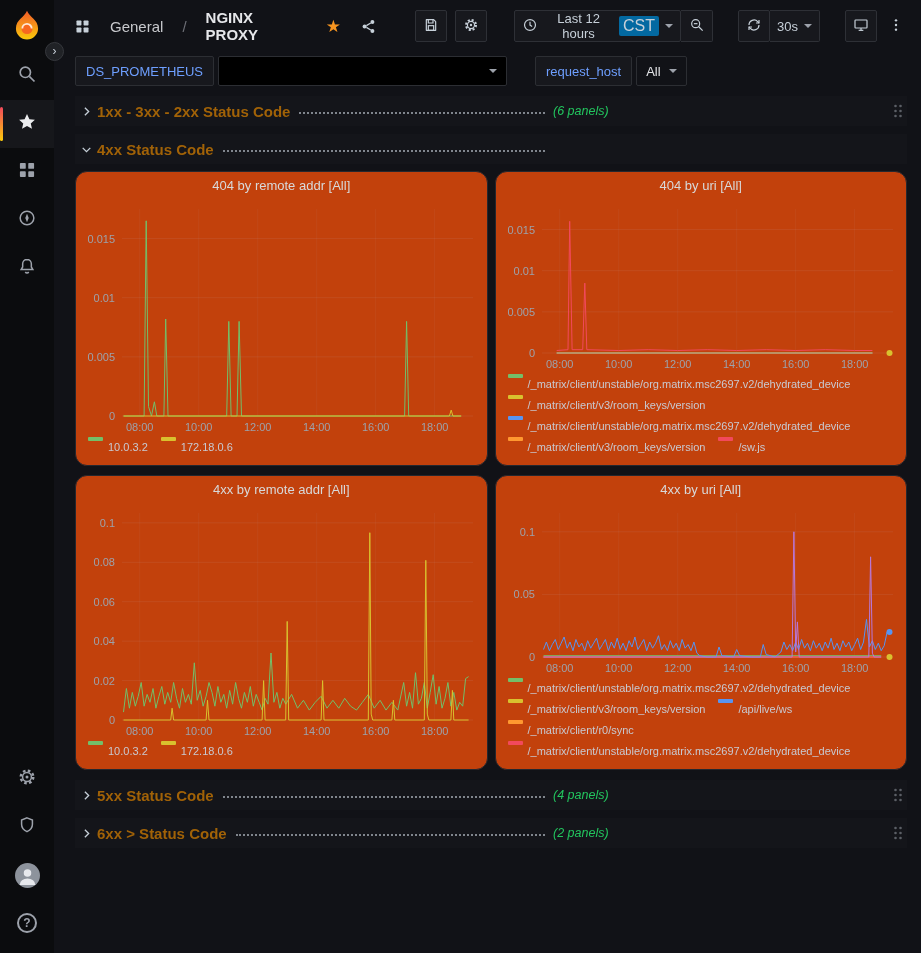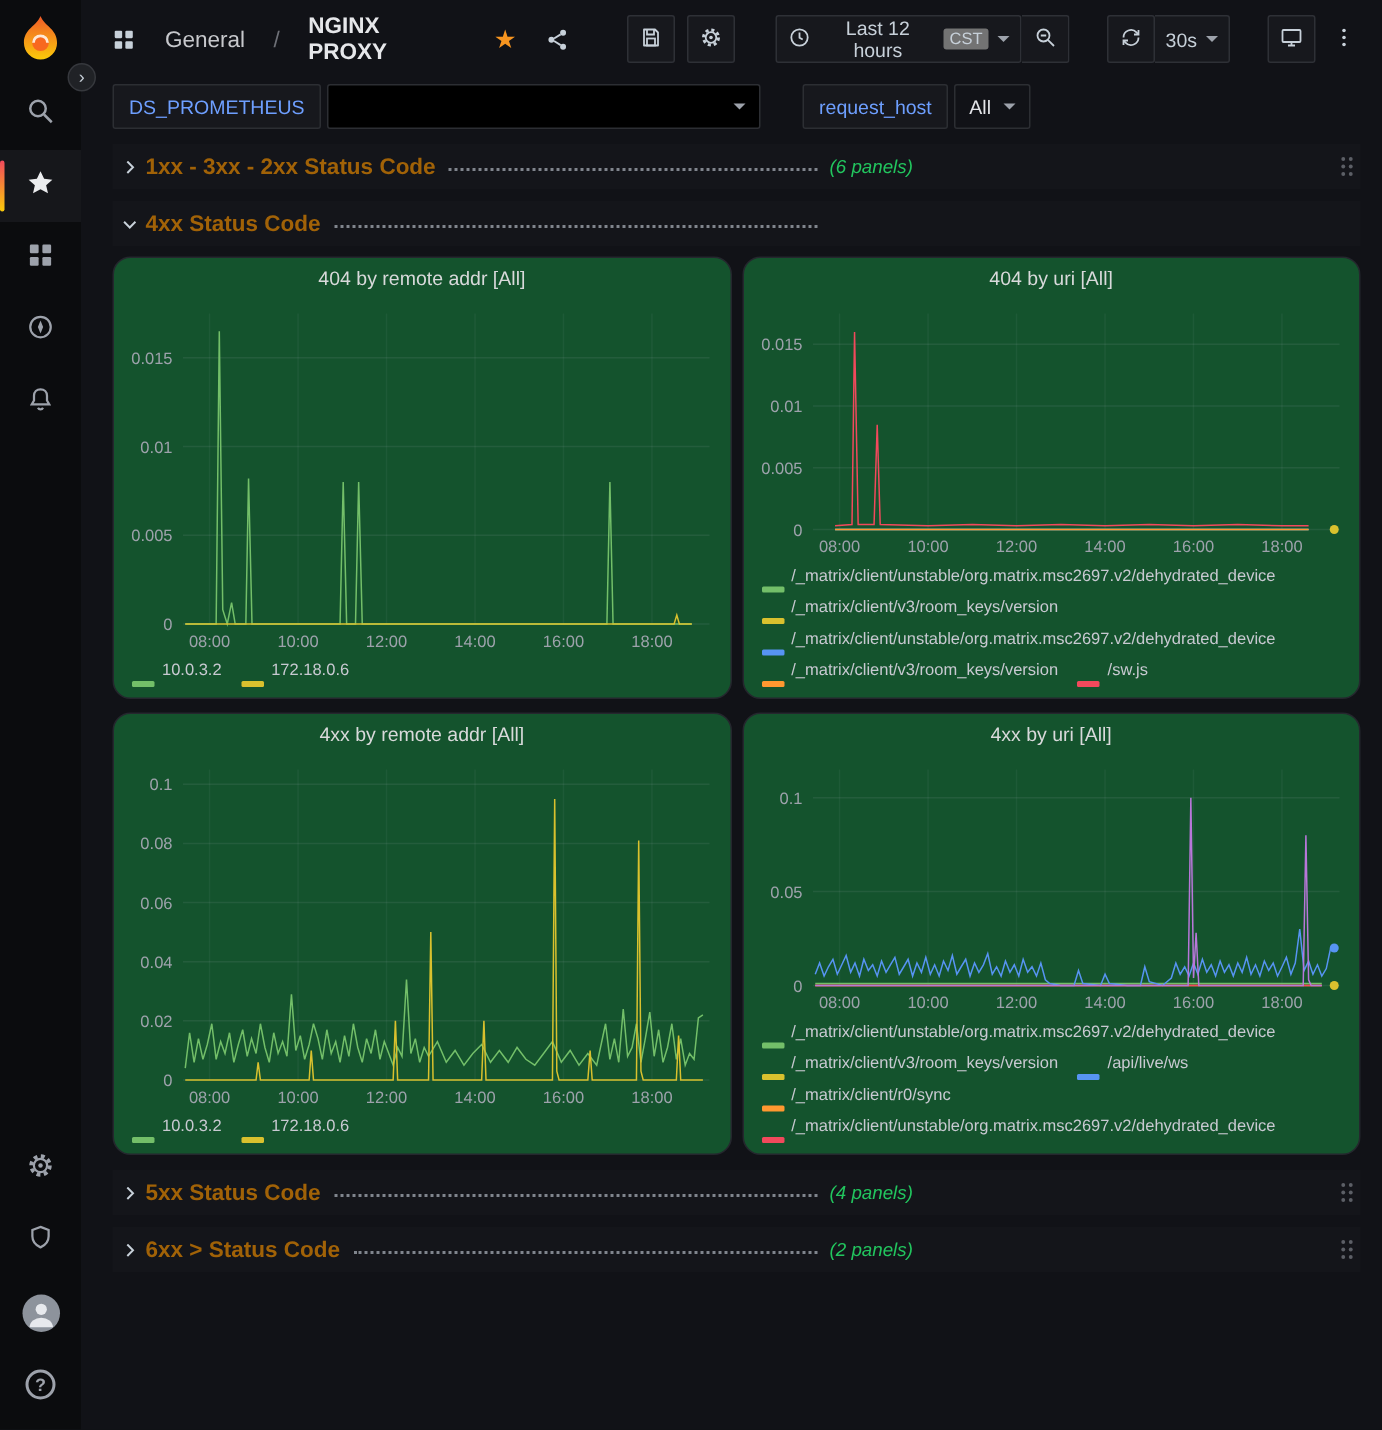--- a/index.html
+++ b/index.html
@@ -27,21 +27,21 @@
   .icon-plain svg{width:17px;height:17px}
   .crumb-section{font-size:15px;color:#c7c8cc;cursor:pointer}
   .crumb-sep{font-size:15px;color:#6e7077}
   .crumb-title{font-size:15px;font-weight:700;color:#e6e7ea;cursor:pointer}
   .star-fav{color:#f79520;font-size:17px;cursor:pointer;margin-left:2px}
   .tb-spacer{flex:1}
   .tool-btn{height:32px;min-width:32px;display:flex;align-items:center;justify-content:center;gap:6px;background:#17181d;border:1px solid #2e3036;border-radius:2px;color:#c7d0d9;cursor:pointer;padding:0 7px;font-size:13px}
   .tool-btn svg{width:16px;height:16px}
   .tool-btn.joined-l{border-left:none;margin-left:-8px;border-top-left-radius:0;border-bottom-left-radius:0}
   .tool-btn.noborder{background:transparent;border:none}
-  .tz-badge{background:#737373;border-radius:2px;font-size:11px;padding:1px 4px;color:#c7d0d9}
+  .tz-badge{background:#0369a1;border-radius:2px;font-size:16px;padding:1px 4px;color:#c7d0d9}
   .caret-down{width:0;height:0;border-left:4px solid transparent;border-right:4px solid transparent;border-top:4px solid #9da2ab}
   .grp{display:flex;align-items:flex-end;gap:8px}
 
   
   .varbar{height:38px;display:flex;align-items:center;padding:0 14px 0 21px;gap:4px;flex-shrink:0}
   .var-chip{height:30px;display:flex;align-items:center;padding:0 10px;background:#17181d;border:1px solid #2c2e33;border-radius:2px;color:#6e9fff;font-size:13px;font-weight:500;cursor:pointer}
   .var-select{height:30px;display:flex;align-items:center;justify-content:space-between;padding:0 9px;background:#111217;border:1px solid #2c2e33;border-radius:2px;font-size:13px;color:#e3e4e8;cursor:pointer}
   .var-select.blackbox{width:289px;background:#000}
   .var-gap{width:20px}
 
@@ -56,27 +56,27 @@
   .row-dots{flex:1;margin:3px 8px 0 9px;border-bottom:2px dotted #80858d;height:1px}
   .row-count{font-size:12.5px;font-style:italic;color:#22c55e;white-space:nowrap}
   .flex1{flex:1}
   .drag-handle{color:#5c5f66;display:flex;align-items:center;padding-right:2px}
   .drag-handle svg{width:14px;height:18px}
   .mt8{margin-top:8px}.mt10{margin-top:10px}
 
   
   .panels-row{display:flex;gap:7px;margin-top:7px}
   .panels-row+.panels-row{margin-top:9px}
-  .panel{flex:1;height:295px;background:#14532d;border:1px solid #25272e;border-radius:12px;display:flex;flex-direction:column;overflow:hidden}
+  .panel{flex:1;height:295px;background:#c2410c;border:1px solid #25272e;border-radius:12px;display:flex;flex-direction:column;overflow:hidden}
   .panel-title{height:27px;display:flex;align-items:center;justify-content:center;font-size:13px;font-weight:500;color:#d8d9da;cursor:move;flex-shrink:0}
   .chart{width:100%}
   .chart.tall{height:237px}
   .chart.short{height:174px}
   .legend{flex:1;overflow:hidden;padding:1px 4px 0 12px;display:flex;flex-wrap:wrap;column-gap:13px;align-content:flex-start}
-  .legend-item{display:inline-flex;align-items:flex-end;gap:5px;font-size:11px;line-height:21px;color:#c8c9d1;cursor:pointer;white-space:nowrap}
+  .legend-item{display:inline-flex;align-items:flex-start;gap:5px;font-size:11px;line-height:21px;color:#c8c9d1;cursor:pointer;white-space:nowrap}
   .legend-marker{display:inline-block;width:15px;height:4px;border-radius:1px;flex-shrink:0}
 </style>
 </head>
 <body>
 
 <nav class="sidebar">
   <div class="logo">
     <svg viewBox="0 0 40 40">
       <defs>
           <linearGradient id="gflame" x1="0" y1="1" x2="0" y2="0">

